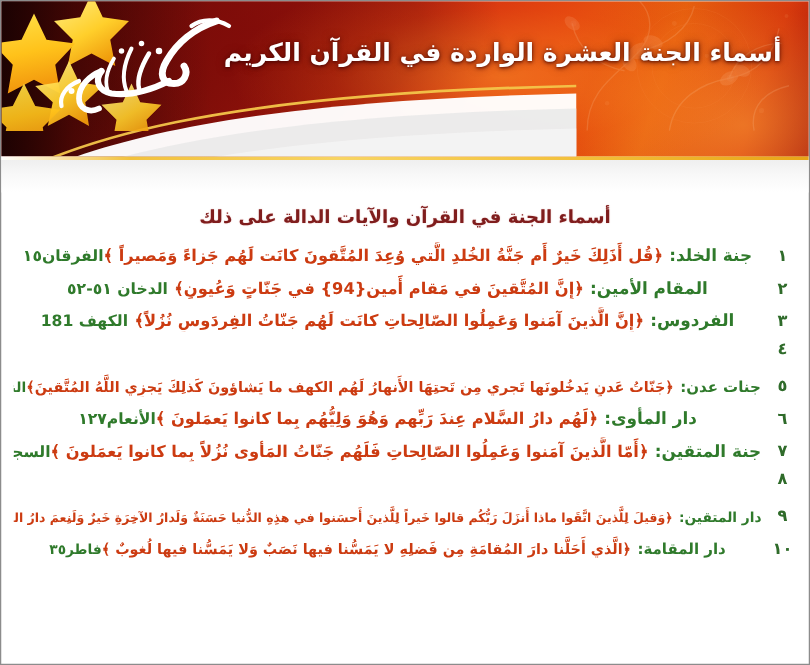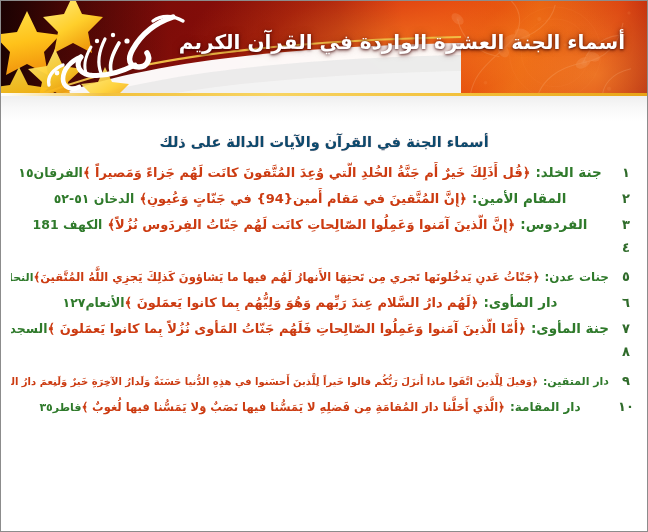--- a/index.html
+++ b/index.html
@@ -18,21 +18,21 @@
     box-sizing: border-box;
     border: 1px solid #8c8c8c;
     background: #ffffff;
     overflow: hidden;
   }
 
   
   .banner {
     position: relative;
     width: 100%;
-    height: 92px;
+    height: 124px;
     overflow: hidden;
     background:
       radial-gradient(ellipse 300px 120px at 62% 48%, rgba(255,150,40,0.55) 0%, rgba(255,110,20,0.18) 45%, rgba(0,0,0,0) 72%),
       radial-gradient(ellipse 220px 160px at 92% 80%, rgba(255,170,60,0.5) 0%, rgba(180,25,10,0.05) 60%, rgba(0,0,0,0) 80%),
       radial-gradient(ellipse 260px 140px at 30% 20%, rgba(120,10,8,0.75) 0%, rgba(90,8,6,0.35) 55%, rgba(0,0,0,0) 80%),
       linear-gradient(108deg, #3d0604 0%, #6b0b07 13%, #a2150c 32%, #c9230f 50%, #e0400f 66%, #e8620f 80%, #d93c0d 92%, #a81409 100%);
   }
   
   .banner-floral {
     position: absolute;
@@ -122,21 +122,21 @@
     color: rgba(205,140,110,0.17);
     letter-spacing: 2px;
     pointer-events: none;
     direction: ltr;
     white-space: nowrap;
     font-family: "Liberation Serif", "DejaVu Serif", serif;
   }
 
   .subtitle {
     text-align: center;
-    color: #0c4a6e;
+    color: #7f1d1d;
     font-size: 14.5px;
     font-weight: bold;
     margin: 12px 0 10px 0;
     direction: rtl;
     text-shadow: 0 0 1px rgba(180,26,18,0.35);
   }
 
   .list {
     position: relative;
     margin: 0;
@@ -310,31 +310,31 @@
         <span class="row-index">٣</span>
         <span class="row-body"><span class="name">الفردوس:</span> <span class="verse">﴿إِنَّ الَّذينَ آمَنوا وَعَمِلُوا الصّالِحاتِ كانَت لَهُم جَنّاتُ الفِردَوسِ نُزُلاً﴾</span> <span class="ref">الكهف 181</span></span>
       </div>
 
       <div class="row">
         <span class="row-index">٤</span>
       </div>
 
       <div class="row size-sm">
         <span class="row-index">٥</span>
-        <span class="row-body"><span class="name">جنات عدن:</span> <span class="verse">﴿جَنّاتُ عَدنٍ يَدخُلونَها تَجري مِن تَحتِهَا الأَنهارُ لَهُم فيها ما يَشاؤونَ كَذلِكَ يَجزِي اللَّهُ المُتَّقينَ﴾</span><span class="ref">النحل٣١</span></span>
+        <span class="row-body"><span class="name">جنات عدن:</span> <span class="verse">﴿جَنّاتُ عَدنٍ يَدخُلونَها تَجري مِن تَحتِهَا الأَنهارُ لَهُم الكهف ما يَشاؤونَ كَذلِكَ يَجزِي اللَّهُ المُتَّقينَ﴾</span><span class="ref">النحل٣١</span></span>
       </div>
 
       <div class="row">
         <span class="row-index">٦</span>
         <span class="row-body"><span class="name">دار المأوى:</span> <span class="verse">﴿لَهُم دارُ السَّلامِ عِندَ رَبِّهِم وَهُوَ وَلِيُّهُم بِما كانوا يَعمَلونَ ﴾</span><span class="ref">الأنعام١٢٧</span></span>
       </div>
 
       <div class="row">
         <span class="row-index">٧</span>
-        <span class="row-body"><span class="name">جنة المأوى:</span> <span class="verse">﴿أَمّا الَّذينَ آمَنوا وَعَمِلُوا الصّالِحاتِ فَلَهُم جَنّاتُ المَأوى نُزُلاً بِما كانوا يَعمَلونَ ﴾</span><span class="ref">السجدة١٩</span></span>
+        <span class="row-body"><span class="name">جنة المتقين:</span> <span class="verse">﴿أَمّا الَّذينَ آمَنوا وَعَمِلُوا الصّالِحاتِ فَلَهُم جَنّاتُ المَأوى نُزُلاً بِما كانوا يَعمَلونَ ﴾</span><span class="ref">السجدة١٩</span></span>
       </div>
 
       <div class="row">
         <span class="row-index">٨</span>
       </div>
 
       <div class="row size-xs">
         <span class="row-index">٩</span>
         <span class="row-body"><span class="name">دار المتقين:</span> <span class="verse">﴿وَقيلَ لِلَّذينَ اتَّقَوا ماذا أَنزَلَ رَبُّكُم قالوا خَيراً لِلَّذينَ أَحسَنوا في هذِهِ الدُّنيا حَسَنَةٌ وَلَدارُ الآخِرَةِ خَيرٌ وَلَنِعمَ دارُ المُتَّقينَ ﴾</span></span>
       </div>

